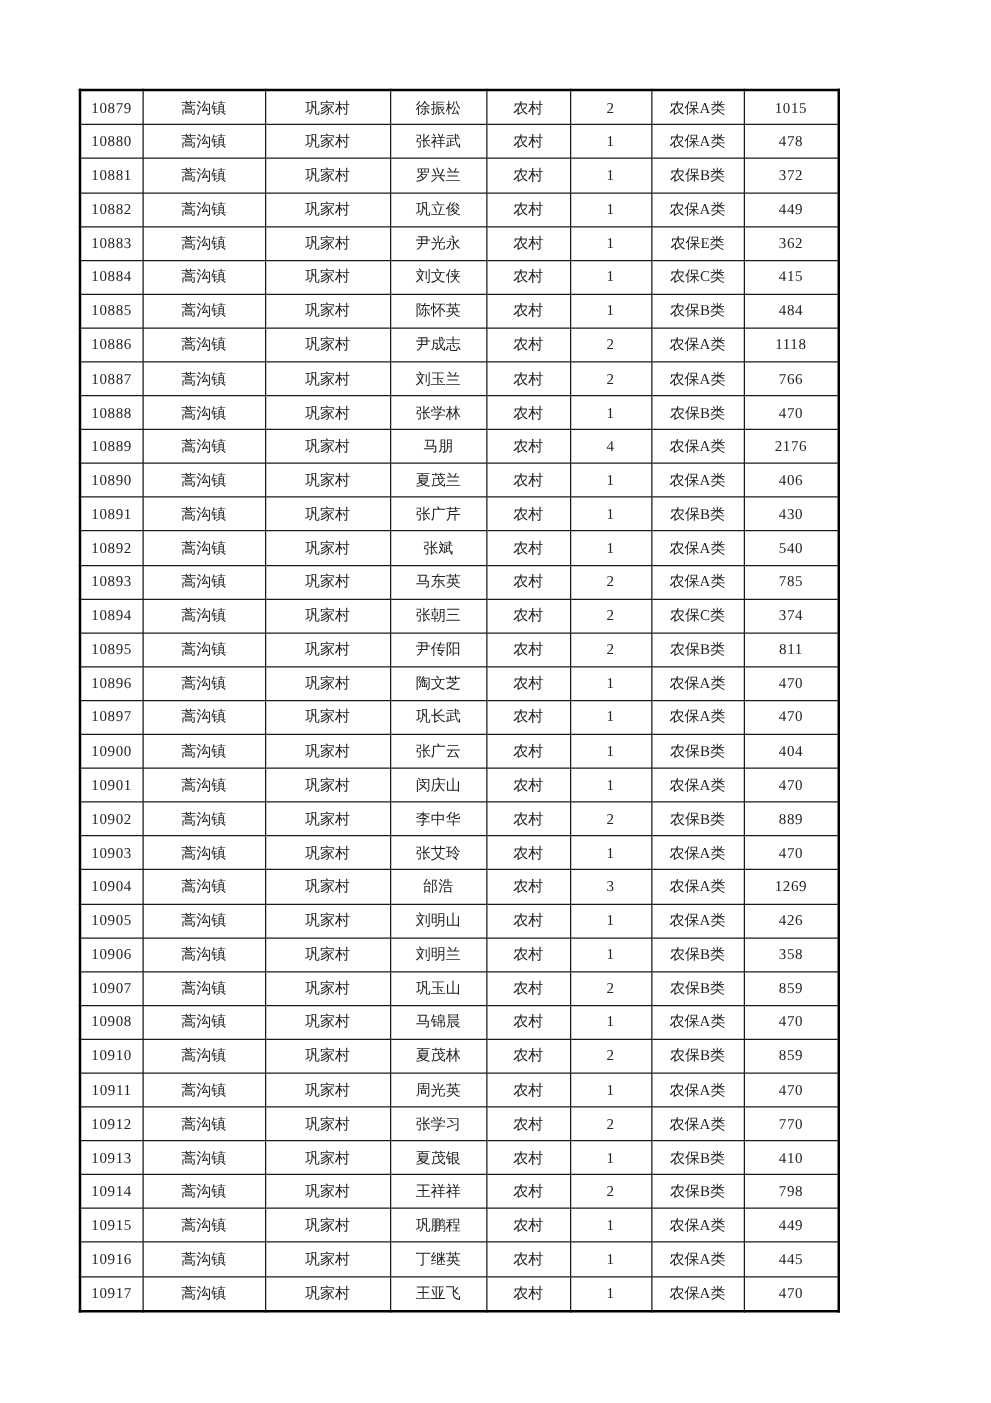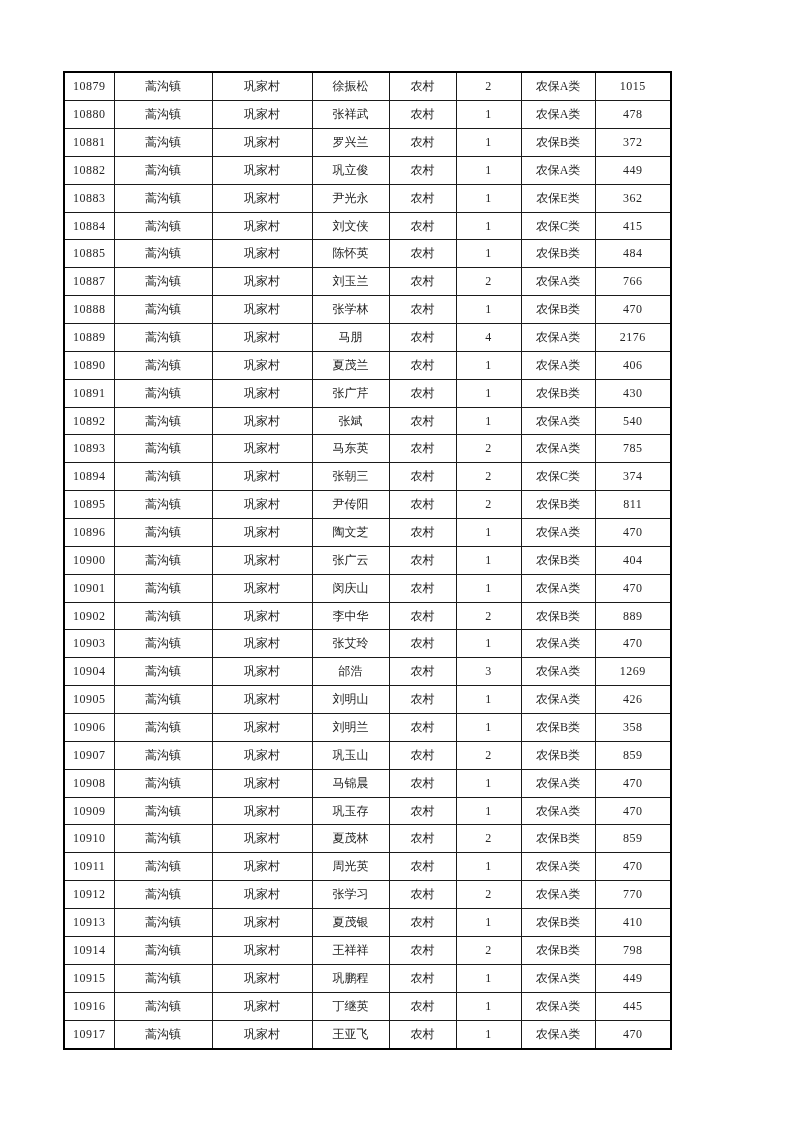--- a/index.html
+++ b/index.html
@@ -120,20 +120,30 @@
           <td class="num">10885</td>
           <td>蒿沟镇</td>
           <td>巩家村</td>
           <td>陈怀英</td>
           <td>农村</td>
           <td class="num">1</td>
           <td>农保B类</td>
           <td class="num">484</td>
         </tr>
         <tr>
+          <td class="num">10886</td>
+          <td>蒿沟镇</td>
+          <td>巩家村</td>
+          <td>尹成志</td>
+          <td>农村</td>
+          <td class="num">2</td>
+          <td>农保A类</td>
+          <td class="num">1118</td>
+        </tr>
+        <tr>
           <td class="num">10887</td>
           <td>蒿沟镇</td>
           <td>巩家村</td>
           <td>刘玉兰</td>
           <td>农村</td>
           <td class="num">2</td>
           <td>农保A类</td>
           <td class="num">766</td>
         </tr>
         <tr>
@@ -220,20 +230,30 @@
           <td class="num">10896</td>
           <td>蒿沟镇</td>
           <td>巩家村</td>
           <td>陶文芝</td>
           <td>农村</td>
           <td class="num">1</td>
           <td>农保A类</td>
           <td class="num">470</td>
         </tr>
         <tr>
+          <td class="num">10897</td>
+          <td>蒿沟镇</td>
+          <td>巩家村</td>
+          <td>巩长武</td>
+          <td>农村</td>
+          <td class="num">1</td>
+          <td>农保A类</td>
+          <td class="num">470</td>
+        </tr>
+        <tr>
           <td class="num">10900</td>
           <td>蒿沟镇</td>
           <td>巩家村</td>
           <td>张广云</td>
           <td>农村</td>
           <td class="num">1</td>
           <td>农保B类</td>
           <td class="num">404</td>
         </tr>
         <tr>
@@ -304,30 +324,20 @@
           <td>农村</td>
           <td class="num">2</td>
           <td>农保B类</td>
           <td class="num">859</td>
         </tr>
         <tr>
           <td class="num">10908</td>
           <td>蒿沟镇</td>
           <td>巩家村</td>
           <td>马锦晨</td>
-          <td>农村</td>
-          <td class="num">1</td>
-          <td>农保A类</td>
-          <td class="num">470</td>
-        </tr>
-        <tr>
-          <td class="num">10909</td>
-          <td>蒿沟镇</td>
-          <td>巩家村</td>
-          <td>巩玉存</td>
           <td>农村</td>
           <td class="num">1</td>
           <td>农保A类</td>
           <td class="num">470</td>
         </tr>
         <tr>
           <td class="num">10910</td>
           <td>蒿沟镇</td>
           <td>巩家村</td>
           <td>夏茂林</td>

